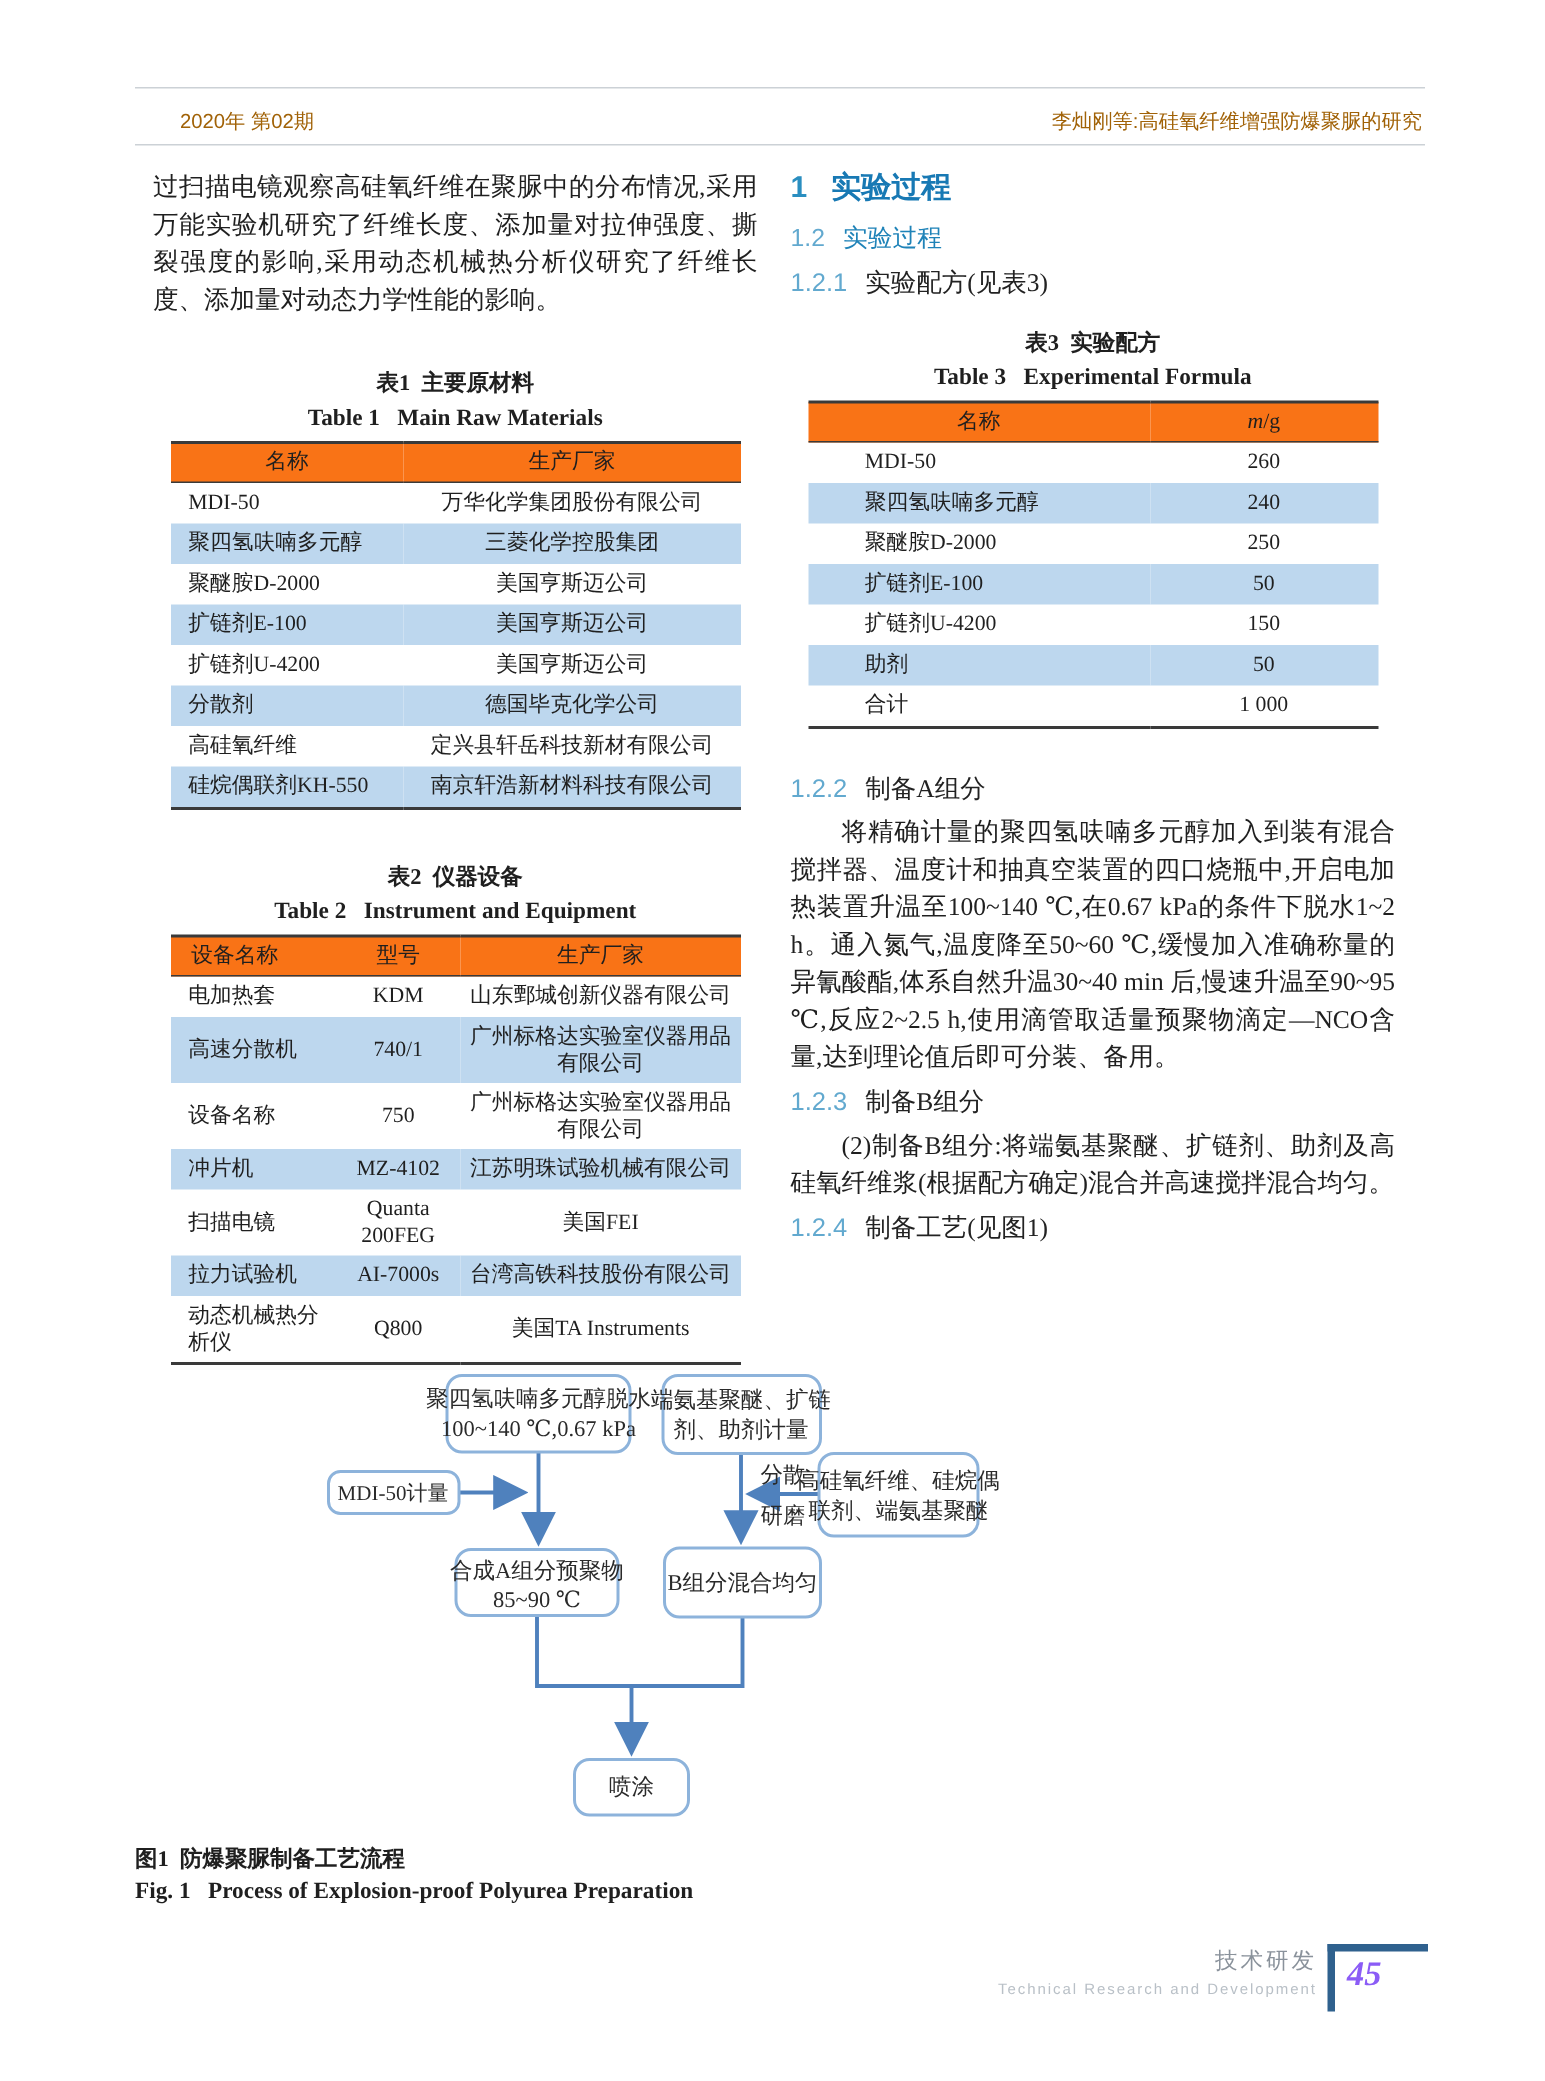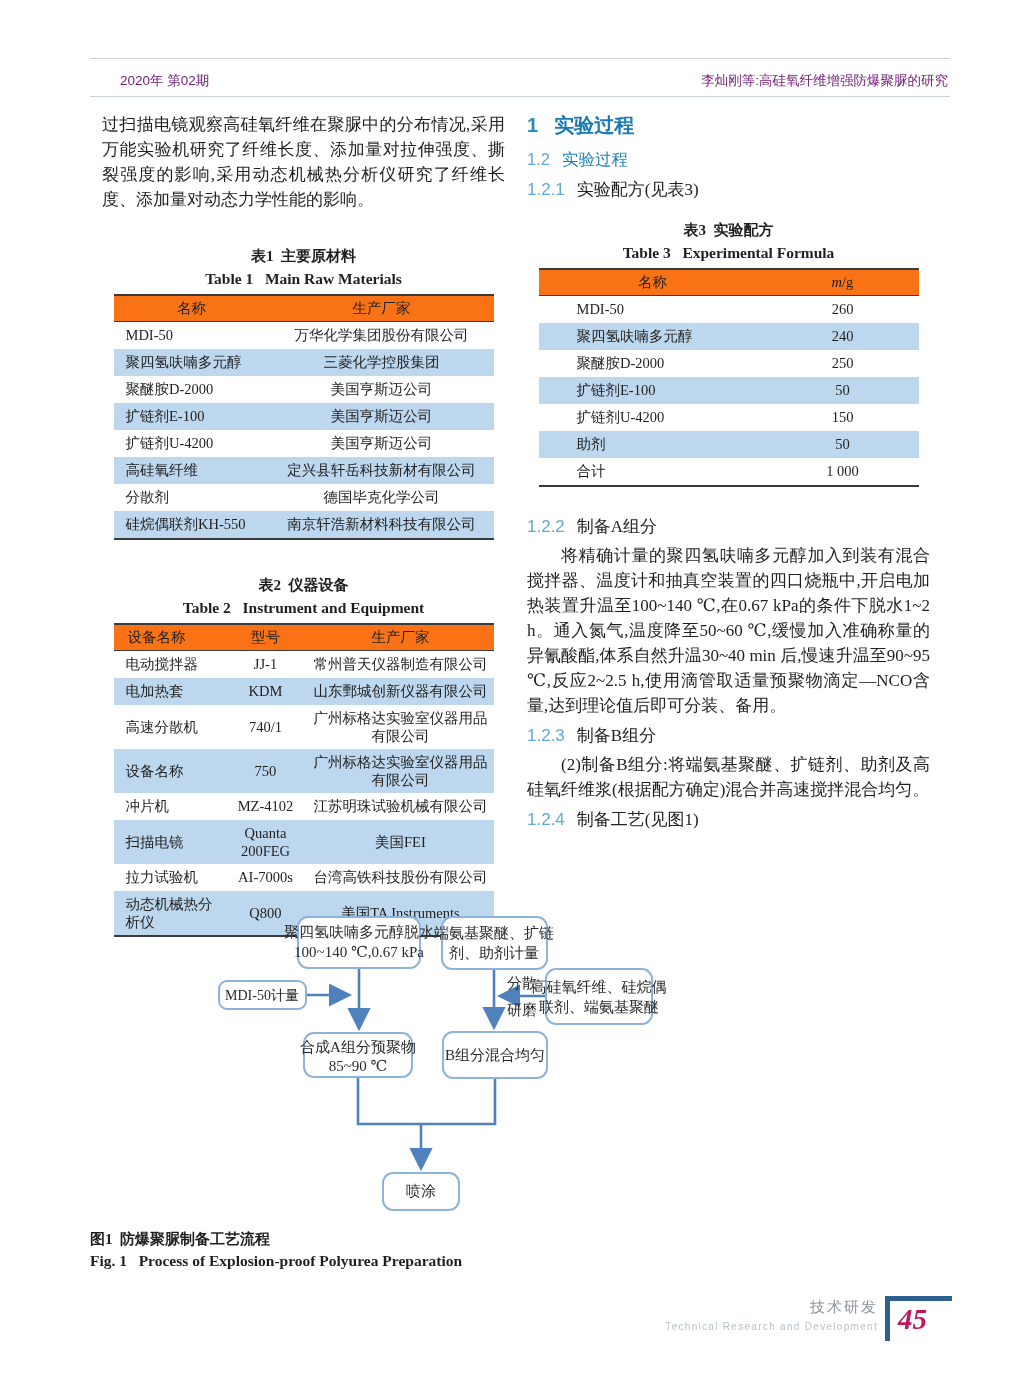--- a/index.html
+++ b/index.html
@@ -3,21 +3,21 @@
 <meta charset="utf-8">
 <style>
   html,body{margin:0;padding:0;}
   body{
     width:1030px;height:1387px;position:relative;background:#ffffff;
     font-family:"Liberation Serif","DejaVu Serif",serif;color:#1f1f1f;
     overflow:hidden;
   }
   .rule{position:absolute;left:90px;width:860px;height:1px;background:#ccd1d6;}
   .runhead-text{position:absolute;top:72px;left:90px;width:860px;display:flex;justify-content:space-between;
-    font-size:13.5px;color:#701a75;font-family:"Liberation Sans",sans-serif;}
+    font-size:13.5px;color:#a16207;font-family:"Liberation Sans",sans-serif;}
   .runhead-text .lft{padding-left:30px;}
   .runhead-text .rgt{padding-right:2px;}
   
   .col{position:absolute;width:403px;font-size:17px;line-height:25px;text-align:justify;}
   #left-col{left:102px;top:112px;}
   #right-col{left:527px;top:110px;}
   .para{margin:0;text-align:justify;}
   .indent{text-indent:2em;}
   
   .h1{font-size:20px;font-weight:bold;color:#1879b4;line-height:26px;margin:2px 0 10px 0;
@@ -51,22 +51,22 @@
   #figcap-zh{top:1230px;font-size:15px;font-weight:bold;}
   #figcap-en{top:1252px;font-size:15.5px;font-weight:bold;}
   
   #footer{position:absolute;left:0;top:1290px;width:1030px;height:70px;}
   .foot-zh{position:absolute;right:152px;top:8px;font-size:15px;color:#8a929b;
     font-family:"Liberation Sans",sans-serif;letter-spacing:2px;}
   .foot-en{position:absolute;right:152px;top:31px;font-size:10px;color:#b9c0c7;
     font-family:"Liberation Sans",sans-serif;letter-spacing:1.3px;}
   .page-bracket{position:absolute;right:78px;top:6px;width:62px;height:40px;
     border-top:5px solid #2f618e;border-left:5px solid #2f618e;}
-  .page-num{position:absolute;left:8px;top:2px;font-size:29px;font-weight:bold;font-style:italic;
-    color:#be185d;font-family:"Liberation Serif",serif;}
+  .page-num{position:absolute;left:8px;top:2px;font-size:23px;font-weight:bold;font-style:italic;
+    color:#8b5cf6;font-family:"Liberation Serif",serif;}
 </style>
 </head>
 <body>
 
 <div class="rule" style="top:58px"></div>
 <div class="rule" style="top:96px"></div>
 <div class="runhead-text">
   <span class="lft">2020年  第02期</span>
   <span class="rgt">李灿刚等:高硅氧纤维增强防爆聚脲的研究</span>
 </div>
@@ -103,26 +103,26 @@
           </tr>
         <tr>
             <td class="cell-left">扩链剂E-100</td>
             <td class="cell-center">美国亨斯迈公司</td>
           </tr>
         <tr>
             <td class="cell-left">扩链剂U-4200</td>
             <td class="cell-center">美国亨斯迈公司</td>
           </tr>
         <tr>
+            <td class="cell-left">分散剂</td>
+            <td class="cell-center">德国毕克化学公司</td>
+          </tr>
+        <tr>
             <td class="cell-left">高硅氧纤维</td>
             <td class="cell-center">定兴县轩岳科技新材有限公司</td>
-          </tr>
-        <tr>
-            <td class="cell-left">分散剂</td>
-            <td class="cell-center">德国毕克化学公司</td>
           </tr>
         <tr>
             <td class="cell-left">硅烷偶联剂KH-550</td>
             <td class="cell-center">南京轩浩新材料科技有限公司</td>
           </tr>
       </tbody>
     </table>
   </div>
 
   <div class="tbl-block" style="margin-top:34px">
@@ -136,25 +136,20 @@
         </colgroup>
       <thead>
         <tr>
           <th style="text-align:left;padding-left:14px">设备名称</th>
           <th>型号</th>
           <th>生产厂家</th>
         </tr>
       </thead>
       <tbody>
         <tr>
-            <td class="cell-left">电动搅拌器</td>
-            <td class="cell-center">JJ-1</td>
-            <td class="cell-center">常州普天仪器制造有限公司</td>
-          </tr>
-        <tr>
             <td class="cell-left">电加热套</td>
             <td class="cell-center">KDM</td>
             <td class="cell-center">山东鄄城创新仪器有限公司</td>
           </tr>
         <tr>
             <td class="cell-left">高速分散机</td>
             <td class="cell-center">740/1</td>
             <td class="cell-center" style="height:42px">广州标格达实验室仪器用品有限公司</td>
           </tr>
         <tr>

